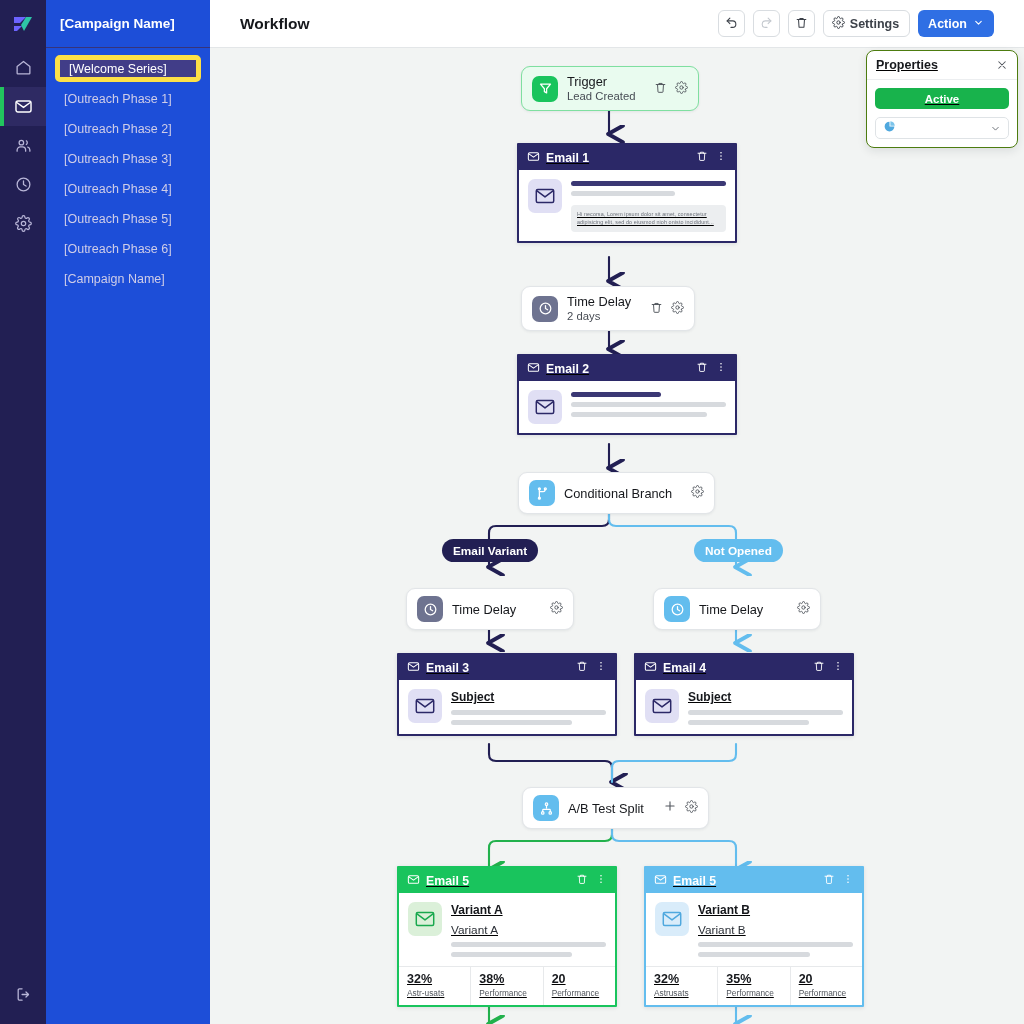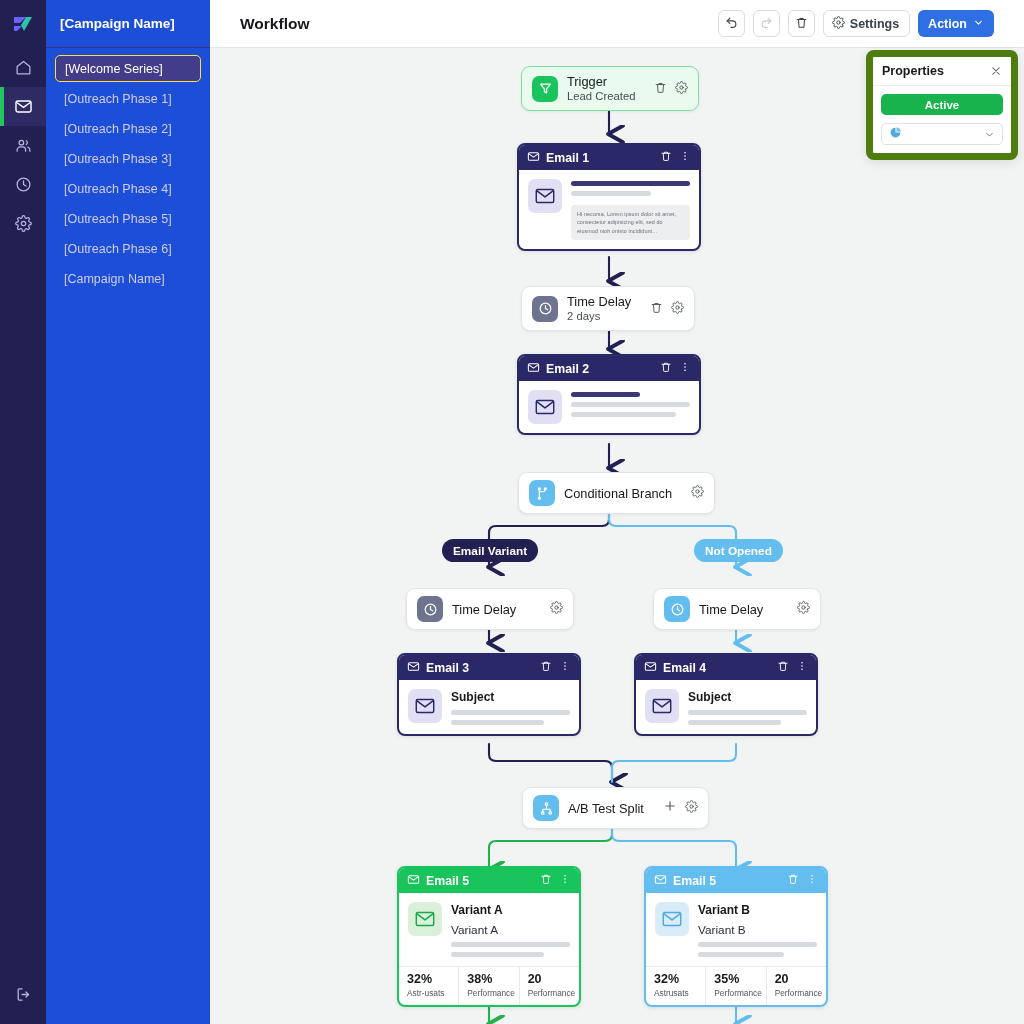--- a/index.html
+++ b/index.html
@@ -39,21 +39,21 @@
     color: #ffffff; font-size: 13.5px; font-weight: 600;
     border-bottom: 1px solid #37347a;
   }
   .sidebar-list { padding: 7px 9px; display: flex; flex-direction: column; gap: 3px; }
   .sidebar-item {
     height: 27px; display: flex; align-items: center; padding: 0 9px;
     color: #cfcde8; font-size: 12.5px; border-radius: 5px; white-space: nowrap;
   }
   .sidebar-item.selected {
     background: #413d88; color: #ffffff;
-    border: 1px solid #fde047;
+    border: 5px solid #fde047;
   }
 
   
   .main { flex: 1; height: 1024px; position: relative; background: #f2f4f3; }
   .topbar {
     height: 48px; background: #ffffff; border-bottom: 1px solid #e3e6e8;
     display: flex; align-items: center; padding: 0 30px;
   }
   .wf-title { font-size: 15.5px; font-weight: 700; color: #16181c; }
   .top-actions { margin-left: auto; display: flex; align-items: center; gap: 8px; }
@@ -66,22 +66,22 @@
   .tbtn.labeled { padding: 0 10px 0 8px; font-weight: 600; }
   .action-btn {
     height: 27px; border-radius: 6px; background: #2f6fe4; color: #ffffff;
     display: flex; align-items: center; gap: 6px; padding: 0 10px;
     font-size: 12.5px; font-weight: 600; border: none;
   }
 
   
   .props {
     position: absolute; top: 50px; right: 6px; width: 152px;
-    background: #ffffff; border: 7px solid #4d7c0f; border-radius: 8px;
-    box-shadow: 0 3px 10px rgba(20,25,40,.10); z-index: 40; overflow: hidden;
+    background: #ffffff; border: 1px solid #4d7c0f; border-radius: 8px;
+    box-shadow: 0 3px 10px rgba(20,25,40,.10); z-index: 40; overflow: hidden; text-decoration: underline;
   }
   .props-head {
     height: 29px; display: flex; align-items: center; padding: 0 9px;
     border-bottom: 1px solid #eceef0;
   }
   .props-title { font-size: 12.5px; font-weight: 700; color: #16181c; }
   .props-close { margin-left: auto; color: #52575e; display:flex; }
   .props-body { padding: 8px; display: flex; flex-direction: column; gap: 8px; }
   .active-btn {
     height: 21px; border-radius: 5px; background: #18b34c; color: #ffffff;
@@ -112,23 +112,24 @@
   .sq.green  { background: #19c45d; color: #ffffff; }
   .sq.slate  { background: #6e7390; color: #ffffff; }
   .sq.blue   { background: #63bdee; color: #ffffff; }
   .pill-txt { display: flex; flex-direction: column; line-height: 1.22; }
   .pill-title { font-size: 12.8px; font-weight: 400; color: #16181c; white-space: nowrap; }
   .pill-sub { font-size: 11.3px; color: #474c54; white-space: nowrap; }
   .pill-acts { margin-left: auto; display: flex; align-items: center; gap: 8px; padding-left: 10px; color: #52575e; }
 
   
   .card {
-    width: 184px; background: #ffffff; border-radius: 8px; overflow: hidden;
+    width: 220px; background: #ffffff; border-radius: 1px; overflow: hidden;
     box-shadow: 0 1px 4px rgba(20,25,40,.10);
     border: 1px solid #e2e5e8;
+    text-decoration: underline;
   }
   .card.sel-navy  { border: 2px solid #2b2867; }
   .card.sel-green { border: 2px solid #19c45d; }
   .card.sel-blue  { border: 2px solid #63bdee; }
   .card-head {
     height: 25px; display: flex; align-items: center; gap: 6px; padding: 0 8px;
     color: #ffffff; font-size: 12.3px; font-weight: 700;
   }
   .card-head.navy  { background: #2b2867; }
   .card-head.green { background: #19c45d; }

